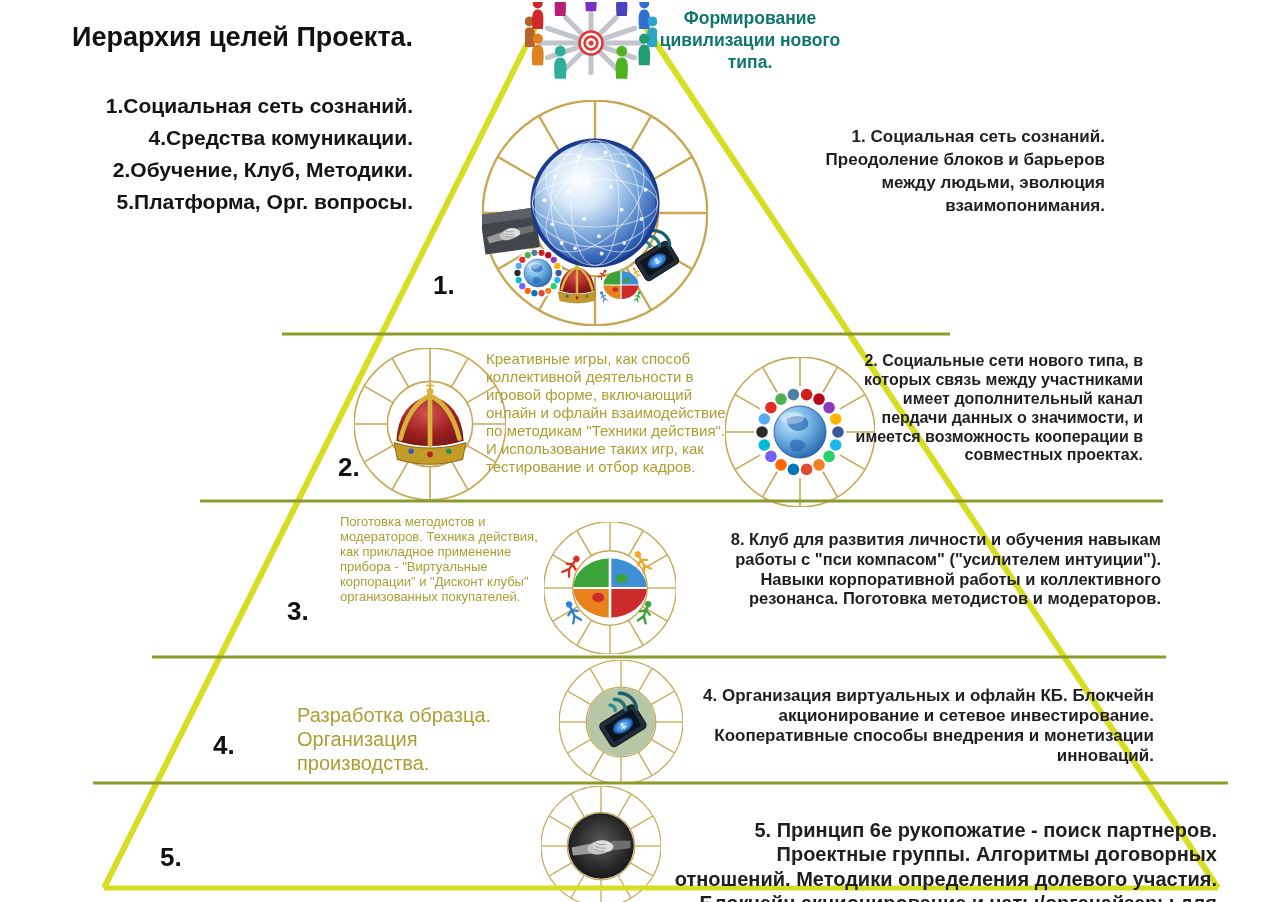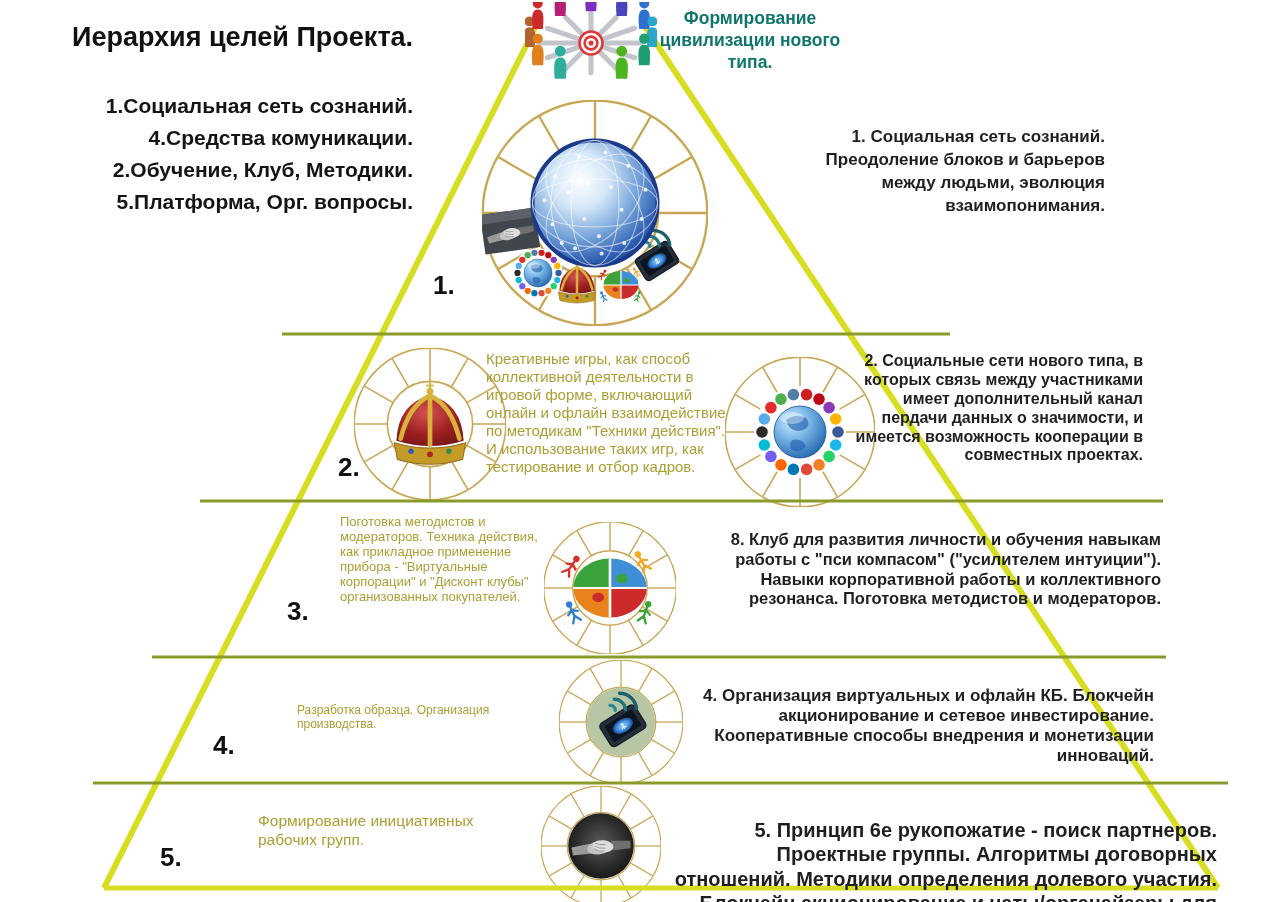--- a/index.html
+++ b/index.html
@@ -301,29 +301,28 @@
   <div class="rtext" style="left:853px;top:352px;width:290px;font-size:16px;line-height:1.18">2. Социальные сети нового типа, в которых связь между участниками имеет дополнительный канал пердачи данных о значимости, и имеется возможность кооперации в совместных проектах.</div>
 
   <div class="otext" style="left:340px;top:515px;width:215px;font-size:13px;line-height:1.15">Поготовка методистов и модераторов. Техника действия, как прикладное применение прибора - "Виртуальные корпорации" и "Дисконт клубы" организованных покупателей.</div>
   <svg class="wheel" style="left:544px;top:522px" width="132" height="132" viewBox="-66 -66 132 132">
     <use href="#wheelg" transform="scale(0.69)"></use>
     <use href="#puzzleg" transform="scale(1.05)"></use>
   </svg>
   <div class="lvl-num" style="left:287px;top:596px">3.</div>
   <div class="rtext" style="left:716px;top:530px;width:445px;font-size:16.5px;line-height:1.2">8. Клуб для развития личности и обучения навыкам работы с "пси компасом" ("усилителем интуиции"). Навыки корпоративной работы и коллективного резонанса.  Поготовка методистов и модераторов.</div>
 
-  <div class="otext" style="left:297px;top:703px;width:215px;font-size:12px;line-height:1.2">Разработка образца. Организация производства.</div>
+  <div class="otext" style="left:297px;top:703px;width:215px;font-size:20px;line-height:1.2">Разработка образца. Организация производства.</div>
   <svg class="wheel" style="left:559px;top:660px" width="124" height="124" viewBox="-62 -62 124 124">
     <use href="#wheelg" transform="scale(0.645)"></use>
     <use href="#tabletfullg" transform="scale(0.95)"></use>
   </svg>
   <div class="lvl-num" style="left:213px;top:730px">4.</div>
   <div class="rtext" style="left:699px;top:686px;width:455px;font-size:17px;line-height:1.18">4. Организация виртуальных и офлайн КБ. Блокчейн акционирование и сетевое инвестирование. Кооперативные способы внедрения и монетизации инноваций.</div>
 
-  <div class="otext" style="left:258px;top:812px;width:240px;font-size:15.5px;line-height:1.2">Формирование инициативных рабочих групп.</div>
   <svg class="wheel" style="left:541px;top:786px" width="120" height="120" viewBox="-60 -60 120 120">
     <use href="#wheelg" transform="scale(0.625)"></use>
     <use href="#handshakeg" transform="scale(0.82)"></use>
   </svg>
   <div class="lvl-num" style="left:160px;top:842px">5.</div>
   <div class="rtext" style="left:672px;top:818px;width:545px;font-size:20px;line-height:1.22">5.  Принцип 6е рукопожатие - поиск партнеров. Проектные группы. Алгоритмы договорных отношений. Методики определения долевого участия. Блокчейн акционирование и чаты/органайзеры для сопровождения проектов.</div>
 
 </div>
 
 </body></html>

